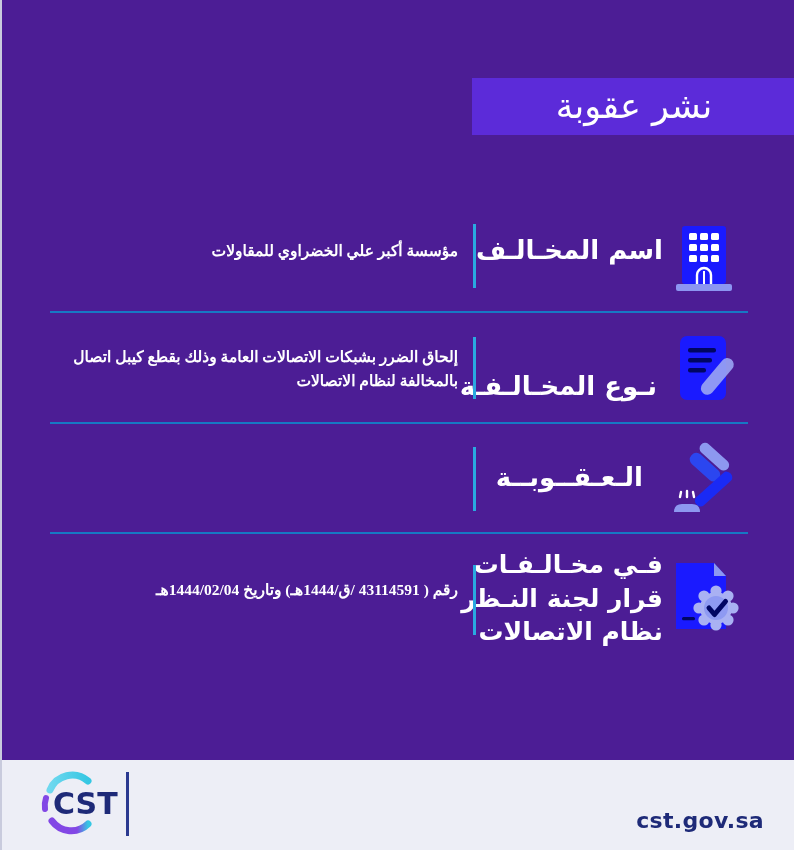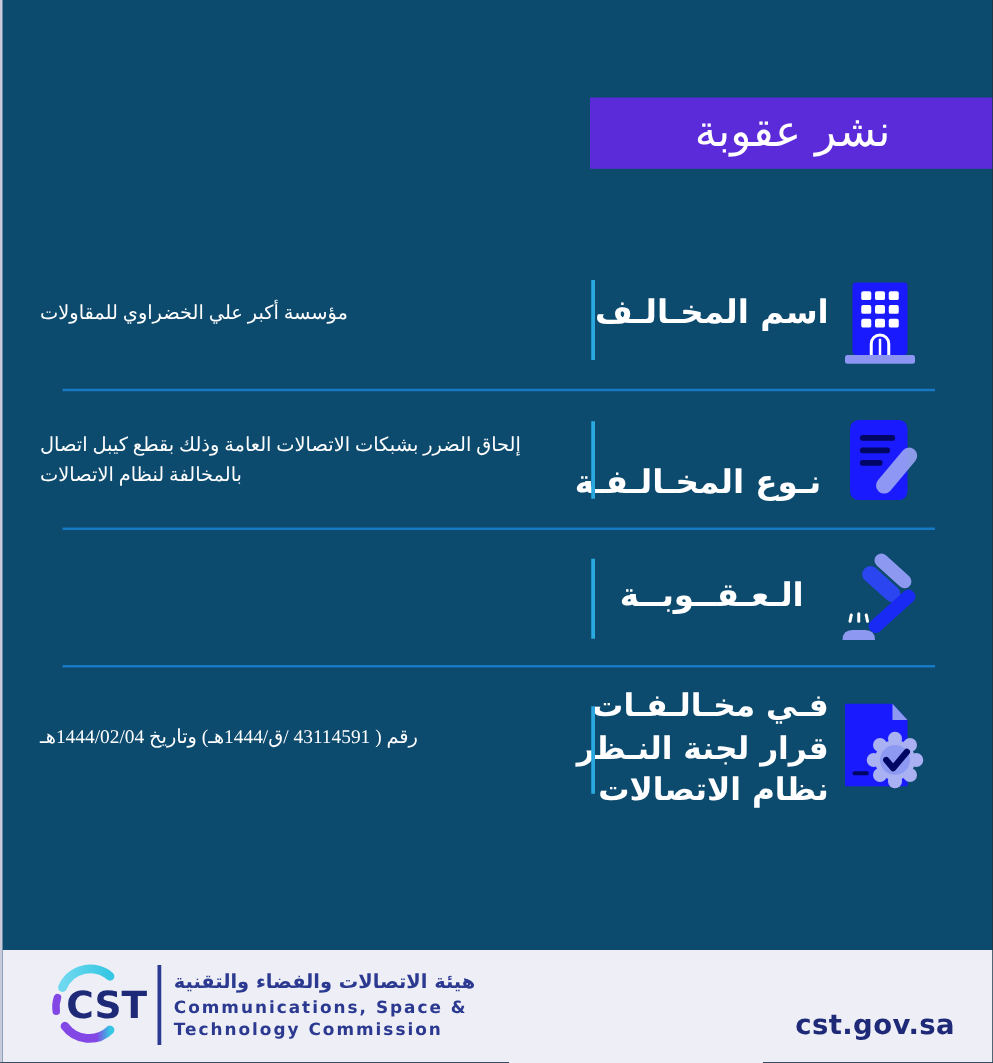--- a/index.html
+++ b/index.html
@@ -1,18 +1,18 @@
 <!DOCTYPE html>
 <html lang="ar"><head>
 <meta charset="utf-8">
 <style>
   html,body{margin:0;padding:0;background:#2a2a2a;}
   .stage{
     position:relative;width:794px;height:850px;overflow:hidden;
-    background:#0c4a6e;font-family:"DejaVu Sans",sans-serif;
+    background:#4c1d95;font-family:"DejaVu Sans",sans-serif;
     border-left:2px solid #c9cbdd;box-sizing:border-box;
   }
   
   .banner{
     position:absolute;top:78px;left:470px;width:324px;height:57px;
     background:#5c2bd9;display:flex;align-items:center;justify-content:center;
   }
   .banner-title{
     color:#ffffff;font-size:35px;font-weight:500;direction:rtl;line-height:1;
     letter-spacing:0.5px;
@@ -22,21 +22,21 @@
     position:absolute;color:#ffffff;font-weight:700;direction:rtl;
     font-size:26px;line-height:1.1;text-align:right;white-space:nowrap;margin-left:16px;
   }
   .row-label-multi{
     position:absolute;color:#ffffff;font-weight:700;direction:rtl;
     font-size:25px;line-height:1.34;text-align:right;
   }
   .row-content{
     position:absolute;left:30px;width:426px;color:#ffffff;direction:rtl;
     font-family:"Liberation Serif","DejaVu Serif",serif;
-    font-size:15.5px;line-height:1.55;text-align:left;
+    font-size:15.5px;line-height:1.55;text-align:right;font-weight:bold;
   }
   .vline{position:absolute;left:471px;width:3px;background:#2aa9e0;}
   .hline{position:absolute;left:48px;width:698px;height:2px;background:#1778c4;}
   .icon-box{position:absolute;}
   
   .footer{
     position:absolute;left:0;top:760px;width:794px;height:90px;background:#edeef6;
   }
   .logo-lockup{position:absolute;left:34px;top:9px;display:flex;align-items:center;}
   .logo-mark{position:relative;width:84px;height:70px;text-align:center;}
@@ -175,22 +175,17 @@
               <stop offset="1" stop-color="#35c7e3"></stop>
             </linearGradient>
           </defs>
           <path d="M14,21 A24,24 0 0 1 52,12" fill="none" stroke="url(#topArc)" stroke-width="7" stroke-linecap="round"></path>
           <path d="M10,29 A24,24 0 0 0 9,40" fill="none" stroke="#8247e5" stroke-width="6" stroke-linecap="round"></path>
           <path d="M16,52 A24,24 0 0 0 52,55" fill="none" stroke="url(#botArc)" stroke-width="7" stroke-linecap="round"></path>
           <text x="17" y="45" font-family="DejaVu Sans, sans-serif" font-size="30" font-weight="bold" fill="#1e2a78">CST</text>
         </svg>
       </div>
       <div class="logo-divider"></div>
-      <div class="org-text">
-        <div class="org-ar">هيئة الاتصالات والفضاء والتقنية</div>
-        <div class="org-en">Communications, Space &amp;</div>
-        <div class="org-en">Technology Commission</div>
-      </div>
     </div>
     <div class="website">cst.gov.sa</div>
   </div>
 
 </div>
 
 </body></html>

